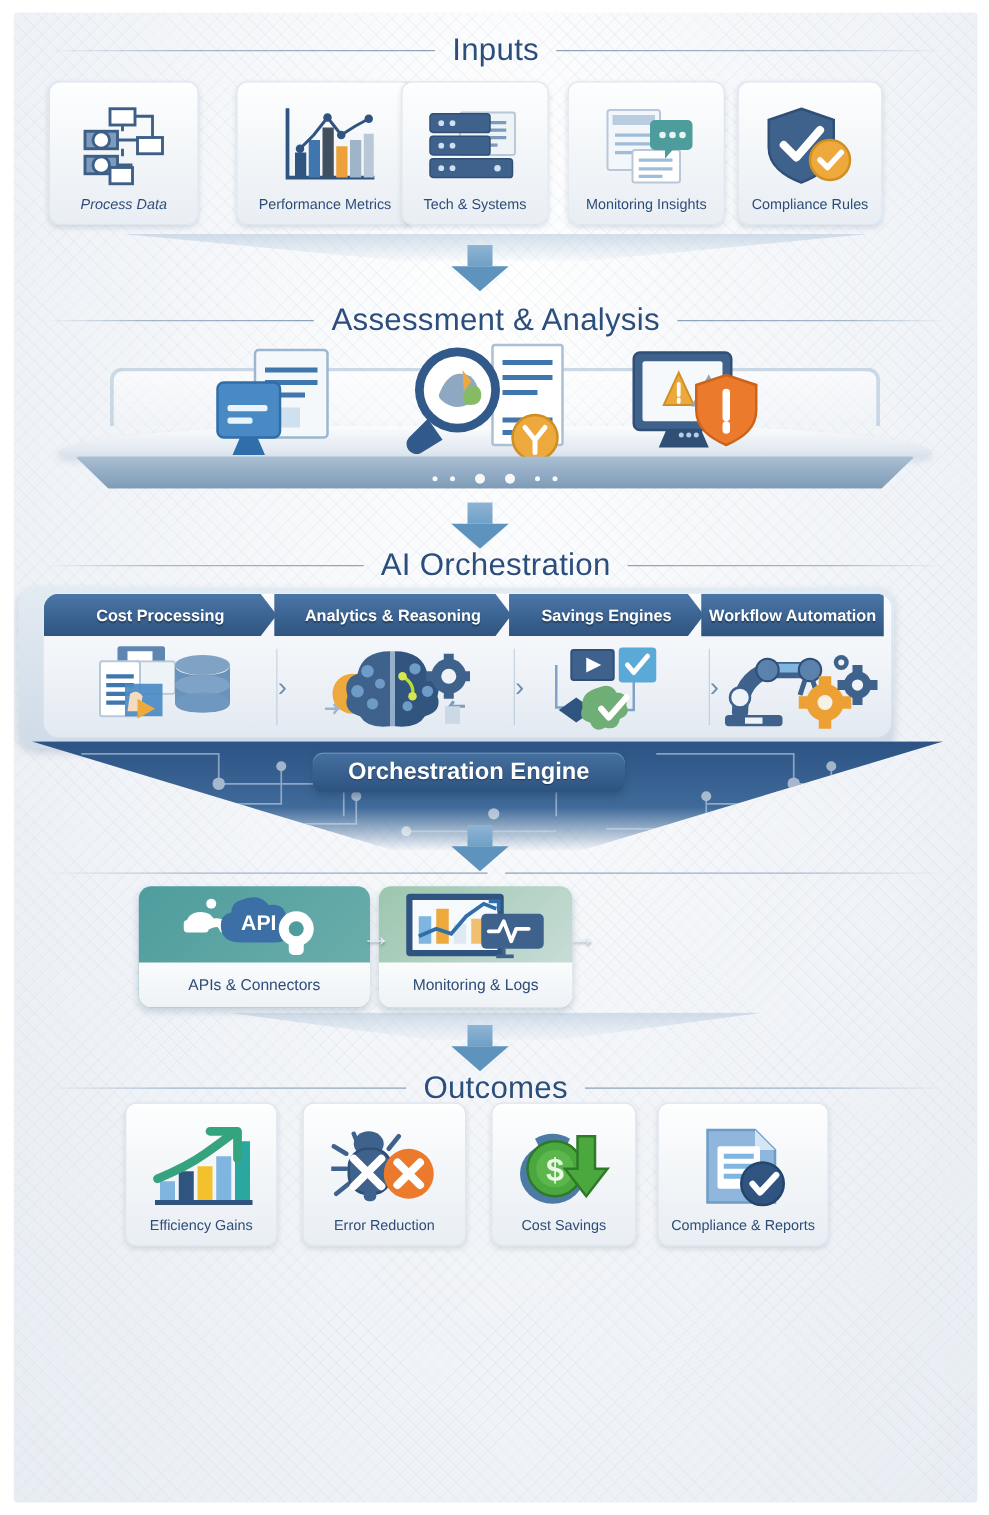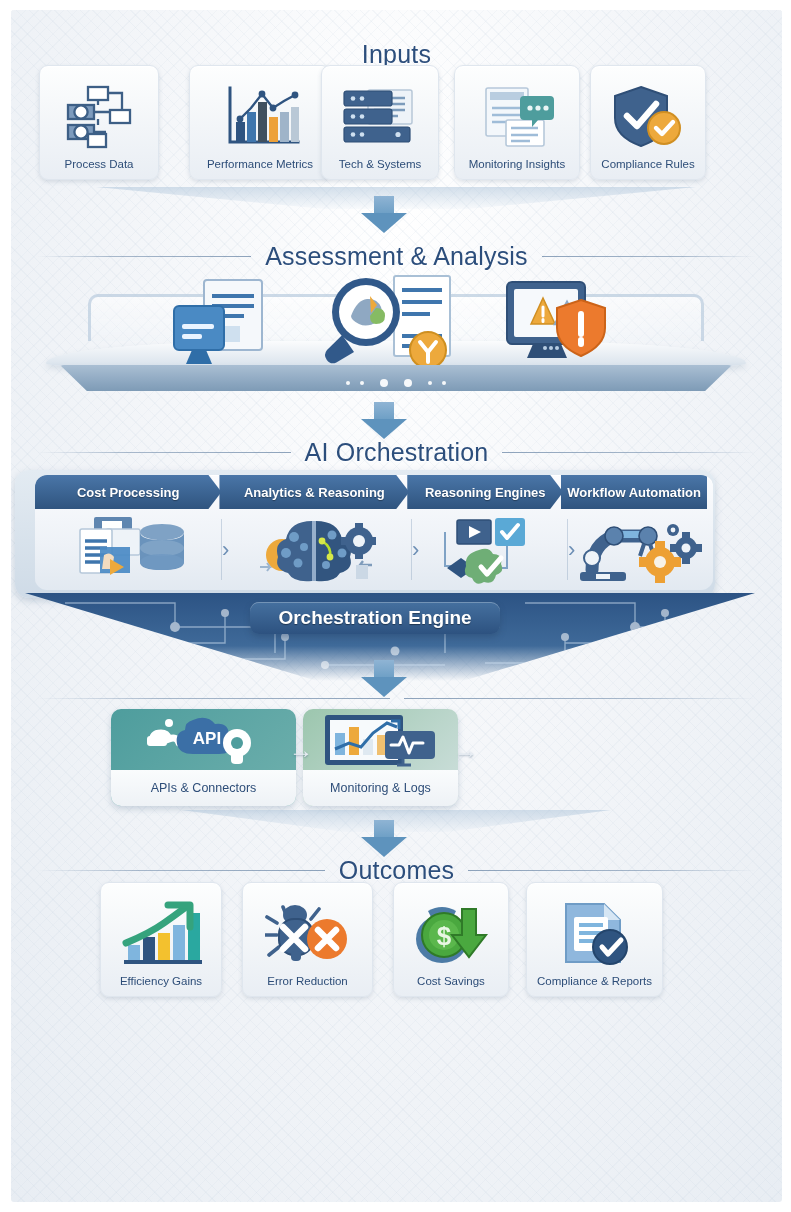--- a/index.html
+++ b/index.html
@@ -180,27 +180,27 @@
   }
   .intg-arrow{position:absolute;color:#e9eef4;font-size:24px;line-height:1;z-index:6;text-shadow:0 1px 2px rgba(60,90,120,.5);}
   svg{display:block;}
 </style>
 </head>
 <body>
 
 <div class="canvas">
 <div class="board">
 
-  <div class="sec-head" style="top:16px;flex-direction:column;">
+  <div class="sec-head" style="top:16px;">
     <div class="rule"></div>
     <div class="sec-title">Inputs</div>
     <div class="rule right"></div>
   </div>
 
-  <div class="tile" style="left:28px;top:55px;width:120px;height:115px;">
+  <div class="tile" style="left:28px;top:55px;width:120px;height:115px;font-style:italic;">
     <div class="ico">
       <svg width="78" height="66" viewBox="0 0 78 66">
         <g fill="none" stroke="#3d5f86" stroke-width="2.3">
           <rect x="28" y="3" width="20" height="13" fill="#ffffff"></rect>
           <rect x="8" y="21" width="26" height="14" fill="#7d9bbd"></rect>
           <rect x="8" y="41" width="26" height="14" fill="#7d9bbd"></rect>
           <rect x="50" y="26" width="20" height="13" fill="#ffffff"></rect>
           <rect x="28" y="50" width="18" height="13" fill="#ffffff"></rect>
           <path d="M38 16 V21 M38 35 V41 M34 28 H50 M34 48 H46 M60 16 h0 M48 9 H62 V26"></path>
         </g>
@@ -389,21 +389,21 @@
 
   <div class="pipe" style="left:24px;top:465px;width:678px;height:115px;">
     <div class="pipe-hdr">
       <div class="chev" style="width:27.5%;">
         <span>Cost Processing</span>
       </div>
       <div class="chev" style="width:28%;">
         <span>Analytics &amp; Reasoning</span>
       </div>
       <div class="chev" style="width:23%;">
-        <span>Reasoning Engines</span>
+        <span>Savings Engines</span>
       </div>
       <div class="chev" style="width:21.5%;">
         <span>Workflow Automation</span>
       </div>
     </div>
 
     <div class="pipe-body">
 
       <div class="stage" style="flex:0 0 27.5%;">
         <svg width="116" height="70" viewBox="0 0 116 70">

